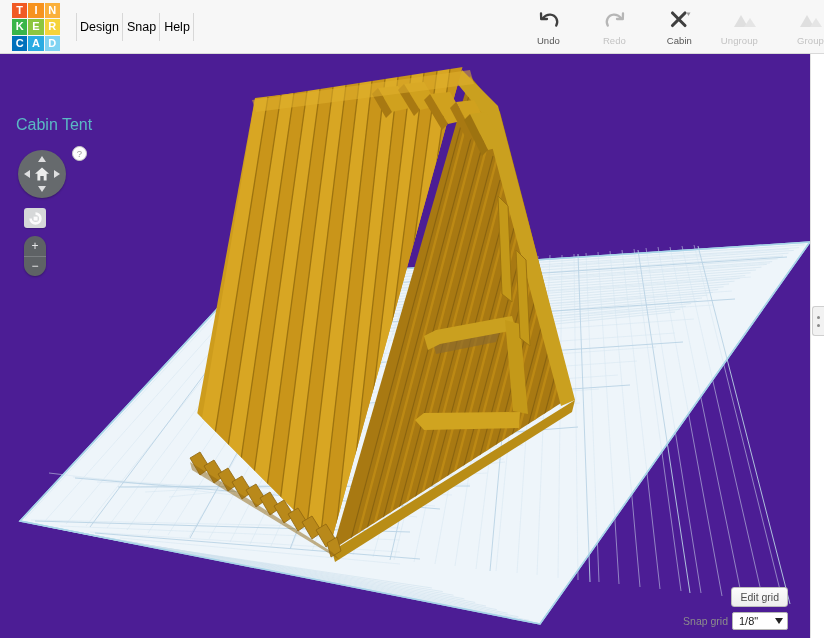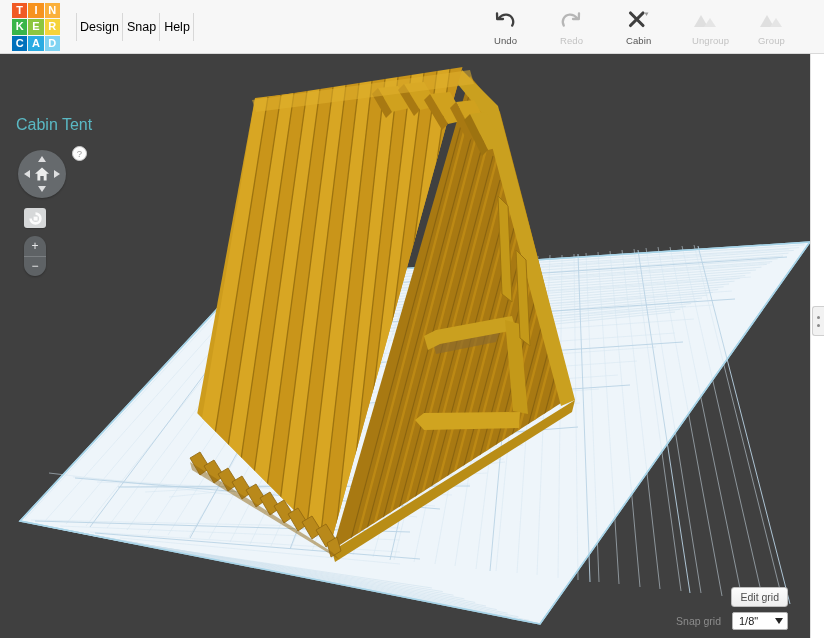--- a/index.html
+++ b/index.html
@@ -73,21 +73,21 @@
   }
 
   .tools {
     position: absolute; right: 0; top: 0;
     height: 54px;
     display: flex; align-items: flex-start;
   }
   .tool {
     width: 66px; height: 54px;
     display: flex; flex-direction: column;
-    align-items: flex-start; justify-content: flex-start;
+    align-items: flex-end; justify-content: flex-start;
     padding-top: 8px;
     cursor: pointer;
     position: relative;
   }
   .tool .glyph {
     height: 24px; display: flex;
     align-items: center; justify-content: center;
   }
   .tool .tlabel {
     font-size: 9.5px;
@@ -96,21 +96,21 @@
     letter-spacing: .1px;
   }
   .tool.disabled .tlabel { color: #c3c3c3; }
   .tool.disabled svg { opacity: .35; }
 
   
   .viewport {
     position: absolute;
     top: 54px; left: 0;
     width: 810px; height: 584px;
-    background: #404040;
+    background: #4c1d95;
     overflow: hidden;
   }
   .right-rail {
     position: absolute;
     top: 54px; left: 810px;
     width: 14px; height: 584px;
     background: #ffffff;
     border-left: 1px solid #e0e0e0;
   }
   .panel-handle {
@@ -233,21 +233,21 @@
   .edit-grid-btn {
     font-size: 10.5px;
     color: #4d4d4d;
     background: linear-gradient(#fcfcfc, #eeeeee);
     border: 1px solid #bdbdbd;
     border-radius: 3px;
     padding: 3px 8px;
     cursor: pointer;
   }
   .snap-row {
-    display: flex; align-items: center; gap: 11px;
+    display: flex; align-items: center; gap: 4px;
   }
   .snap-label { font-size: 10.5px; color: #8c8c8c; }
   .snap-select {
     font-size: 11px;
     color: #222;
     background: #ffffff;
     border: 1px solid #b5b5b5;
     border-radius: 2px;
     padding: 2px 4px 2px 6px;
     min-width: 56px;

